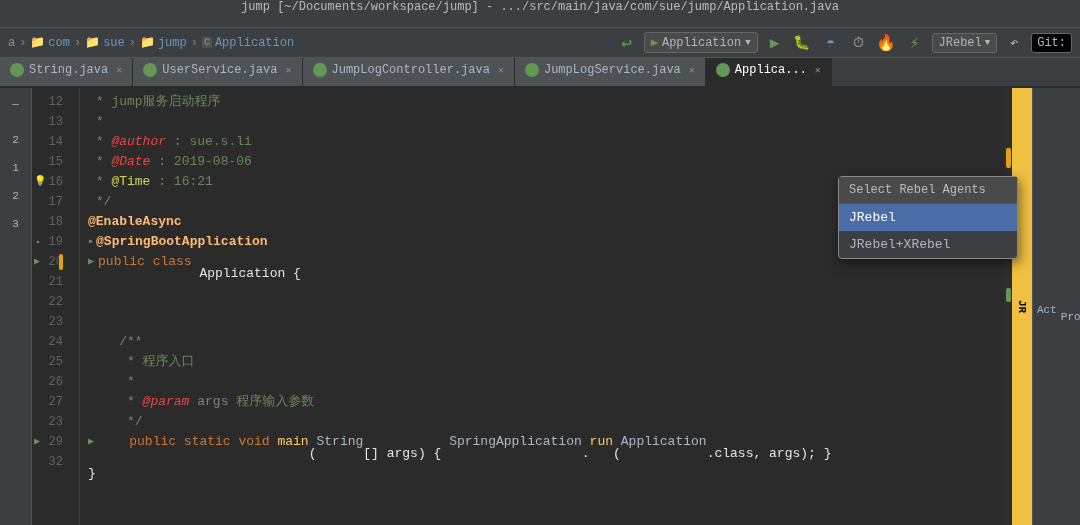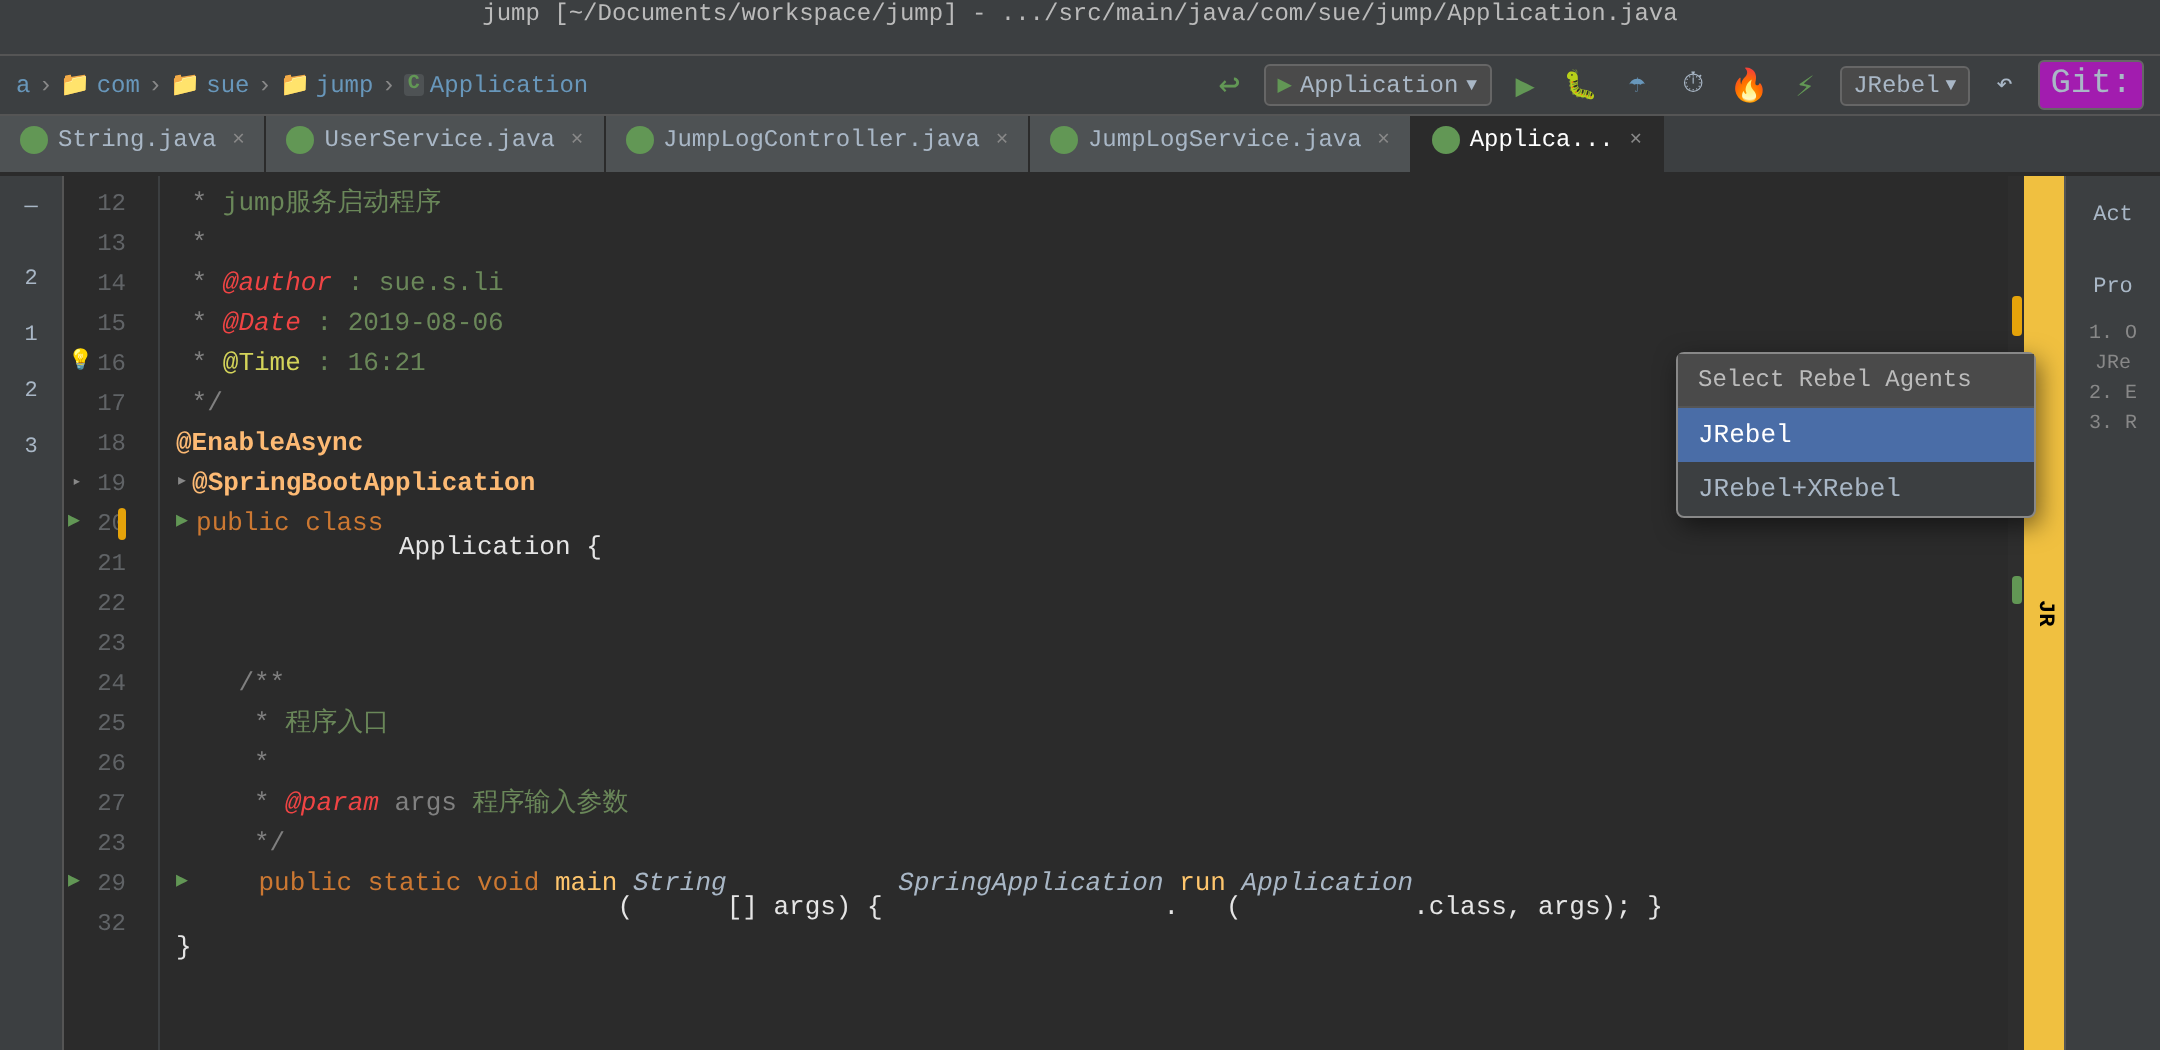--- a/index.html
+++ b/index.html
@@ -195,32 +195,32 @@
       align-items: center;
       white-space: pre;
     }
 
     
     .kw { color: #cc7832; }       
     .cm { color: #808080; }       
     .cn { color: #6a8759; }       
     .atn { color: #fdba74; font-weight: bold; }      
     .fn { color: #ffc66d; }       
-    .ty { color: #a9b7c6; font-style: italic; }       
+    .ty { color: #a9b7c6; }       
     .param { color: #ef4444; font-style: italic; }
     .yellow-text { color: #d4d45a; }
     .plain { color: #e5e5e5; margin-top: 24px; }
 
     
     .right-panel {
       width: 48px;
       background: #3c3f41;
       border-left: 1px solid #555;
       display: flex;
-      flex-direction: column;
+      flex-direction: row;
       align-items: center;
       padding: 8px 4px;
       gap: 4px;
       position: relative;
     }
 
     
     .rebel-dropdown-overlay {
       position: absolute;
       top: 88px;
@@ -298,25 +298,25 @@
     .orange-line {
       position: absolute;
       right: 8px;
       width: 4px;
       background: #e5a30a;
       border-radius: 2px;
     }
 
     
     .git-badge {
-      background: #a21caf;
+      background: #000000;
       border: 1px solid #666;
       border-radius: 3px;
       padding: 2px 5px;
-      font-size: 17px;
+      font-size: 12px;
       color: #a9b7c6;
       cursor: pointer;
     }
   </style>
 </head>
 <body>
 
 <div class="title-bar">
   <span>jump [~/Documents/workspace/jump] - .../src/main/java/com/sue/jump/Application.java</span>
 </div>

